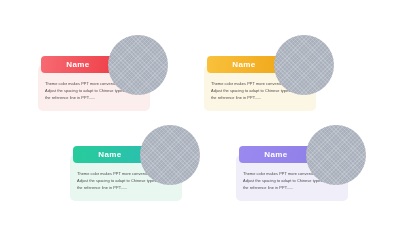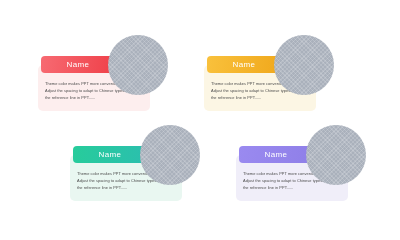--- a/index.html
+++ b/index.html
@@ -75,21 +75,21 @@
     width: 74px;
     height: 17px;
     border-radius: 4px;
     display: flex;
     align-items: center;
     justify-content: center;
   }
   .card-badge span {
     color: #ffffff;
     font-size: 8px;
-    font-weight: normal;
+    font-weight: bold;
     letter-spacing: 0.4px;
     line-height: 1;
   }
 
   
   .card-body {
     position: absolute;
     left: 15px;
     top: 45px;
     width: 100px;

